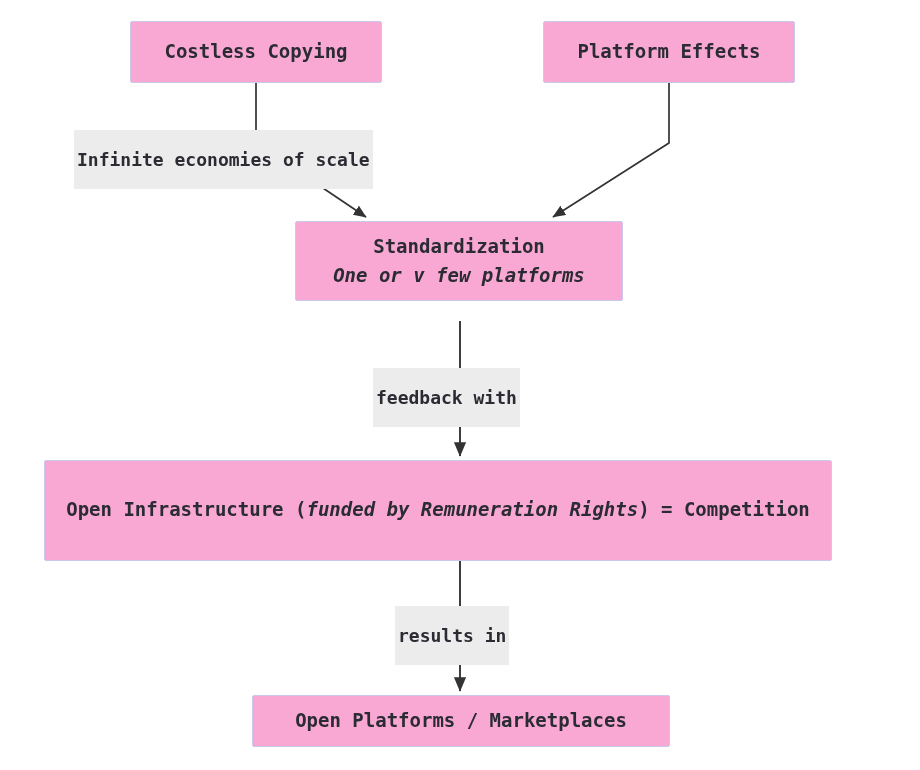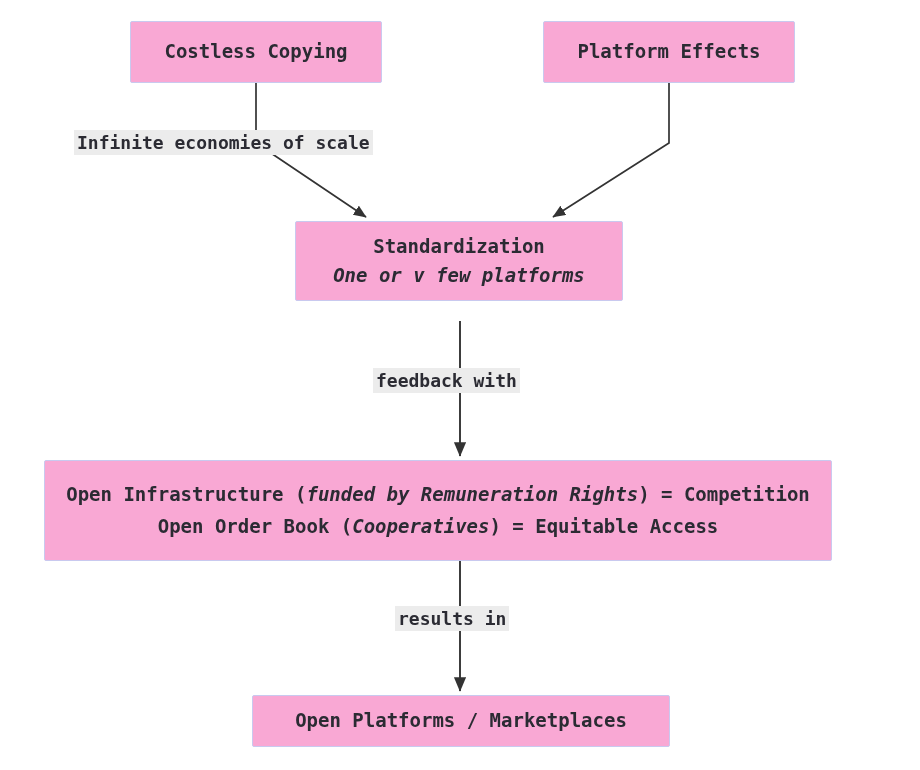--- a/index.html
+++ b/index.html
@@ -62,21 +62,21 @@
   #node-open-infrastructure .line:first-child { margin-bottom: 2px; }
 
   .edge-label {
     position: absolute;
     background: #ececec;
     color: #2b2b33;
     font-family: "DejaVu Sans Mono", monospace;
     font-weight: bold;
     font-size: 18px;
     line-height: 21px;
-    padding: 2px 3px;
+    padding: 19px 3px;
     white-space: nowrap;
     z-index: 3;
   }
   #label-infinite-economies { left: 74px; top: 130px; }
   #label-positive-feedback  { left: 556px; top: 130px; }
   #label-combined-with      { left: 373px; top: 368px; }
   #label-results-in         { left: 395px; top: 606px; text-align: right; }
 </style>
 </head>
 <body>
@@ -107,21 +107,20 @@
     <span class="line">Platform Effects</span>
   </div>
 
   <div class="node" id="node-standardization">
     <span class="line">Standardization</span>
     <span class="line italic">One or v few platforms</span>
   </div>
 
   <div class="node" id="node-open-infrastructure">
     <span class="line"><span>Open Infrastructure (</span><i>funded by Remuneration Rights</i><span>) = Competition</span></span>
-    <span class="line"><span>Open Order Book (</span><i>Cooperatives</i><span>) = Equitable Access</span></span>
   </div>
 
   <div class="node" id="node-open-platforms">
     <span class="line">Open Platforms / Marketplaces</span>
   </div>
 
   <div class="edge-label" id="label-infinite-economies">Infinite economies of scale</div>
 
 
   <div class="edge-label" id="label-combined-with">feedback with</div>

